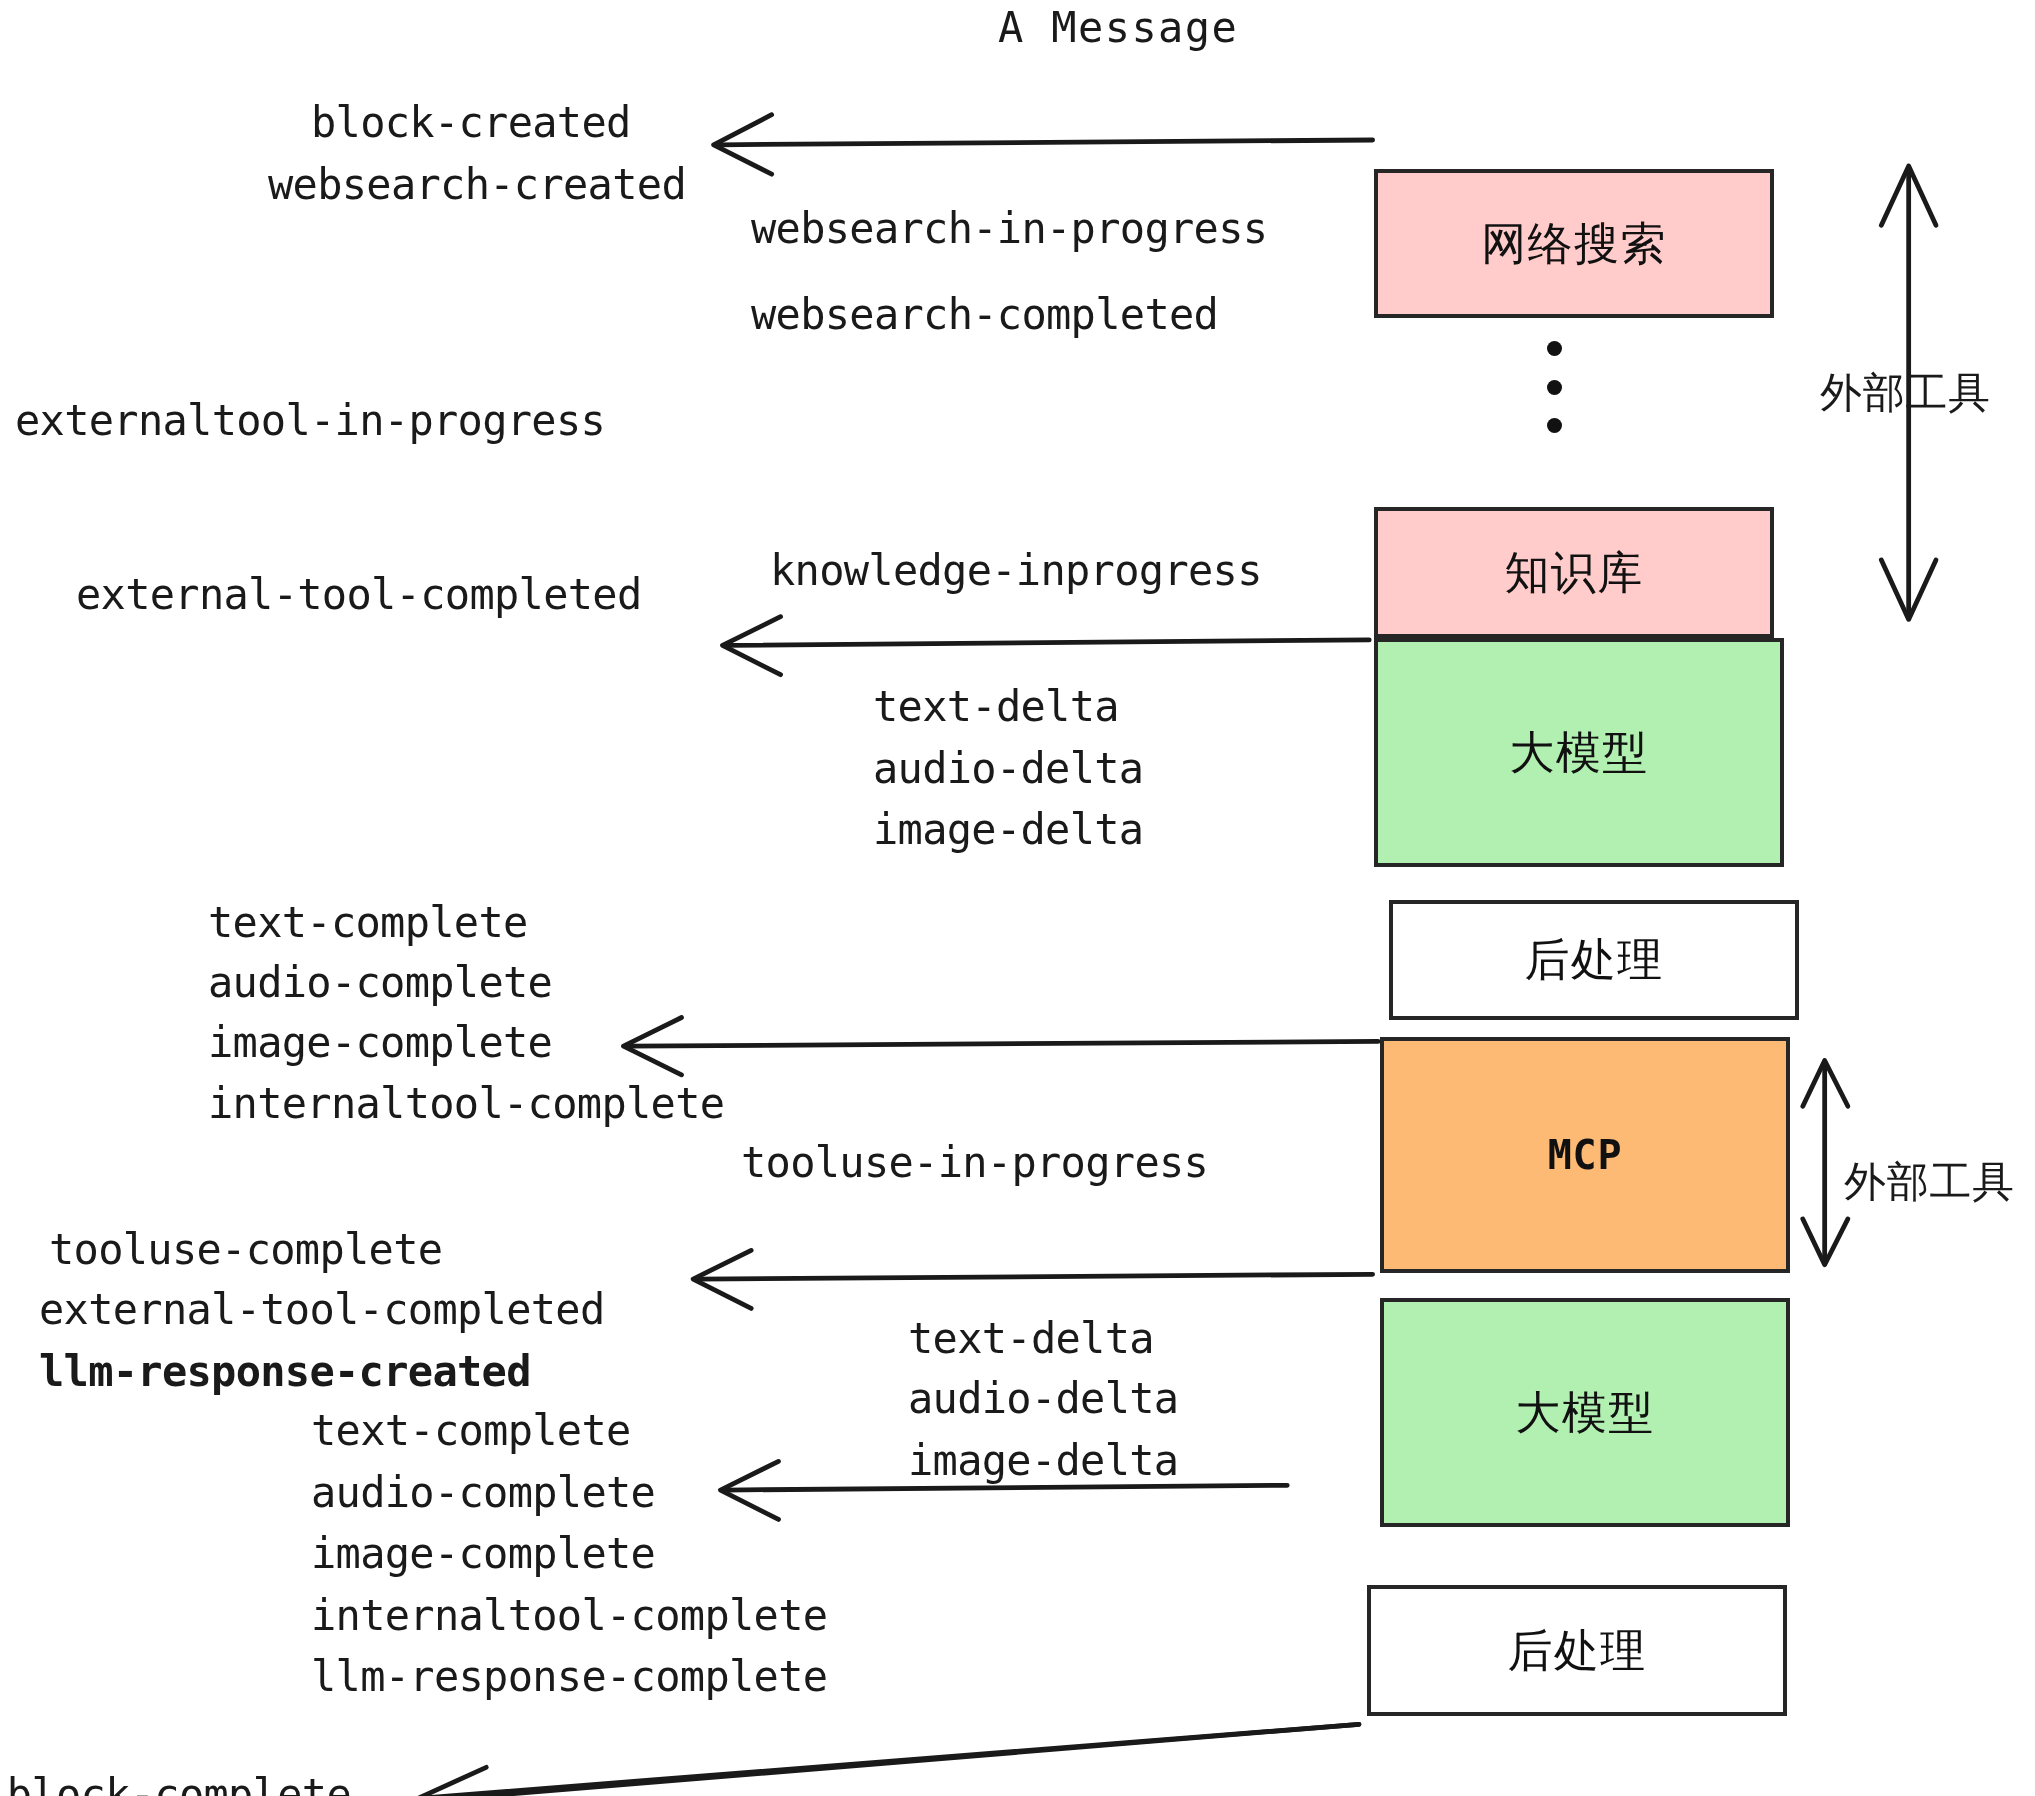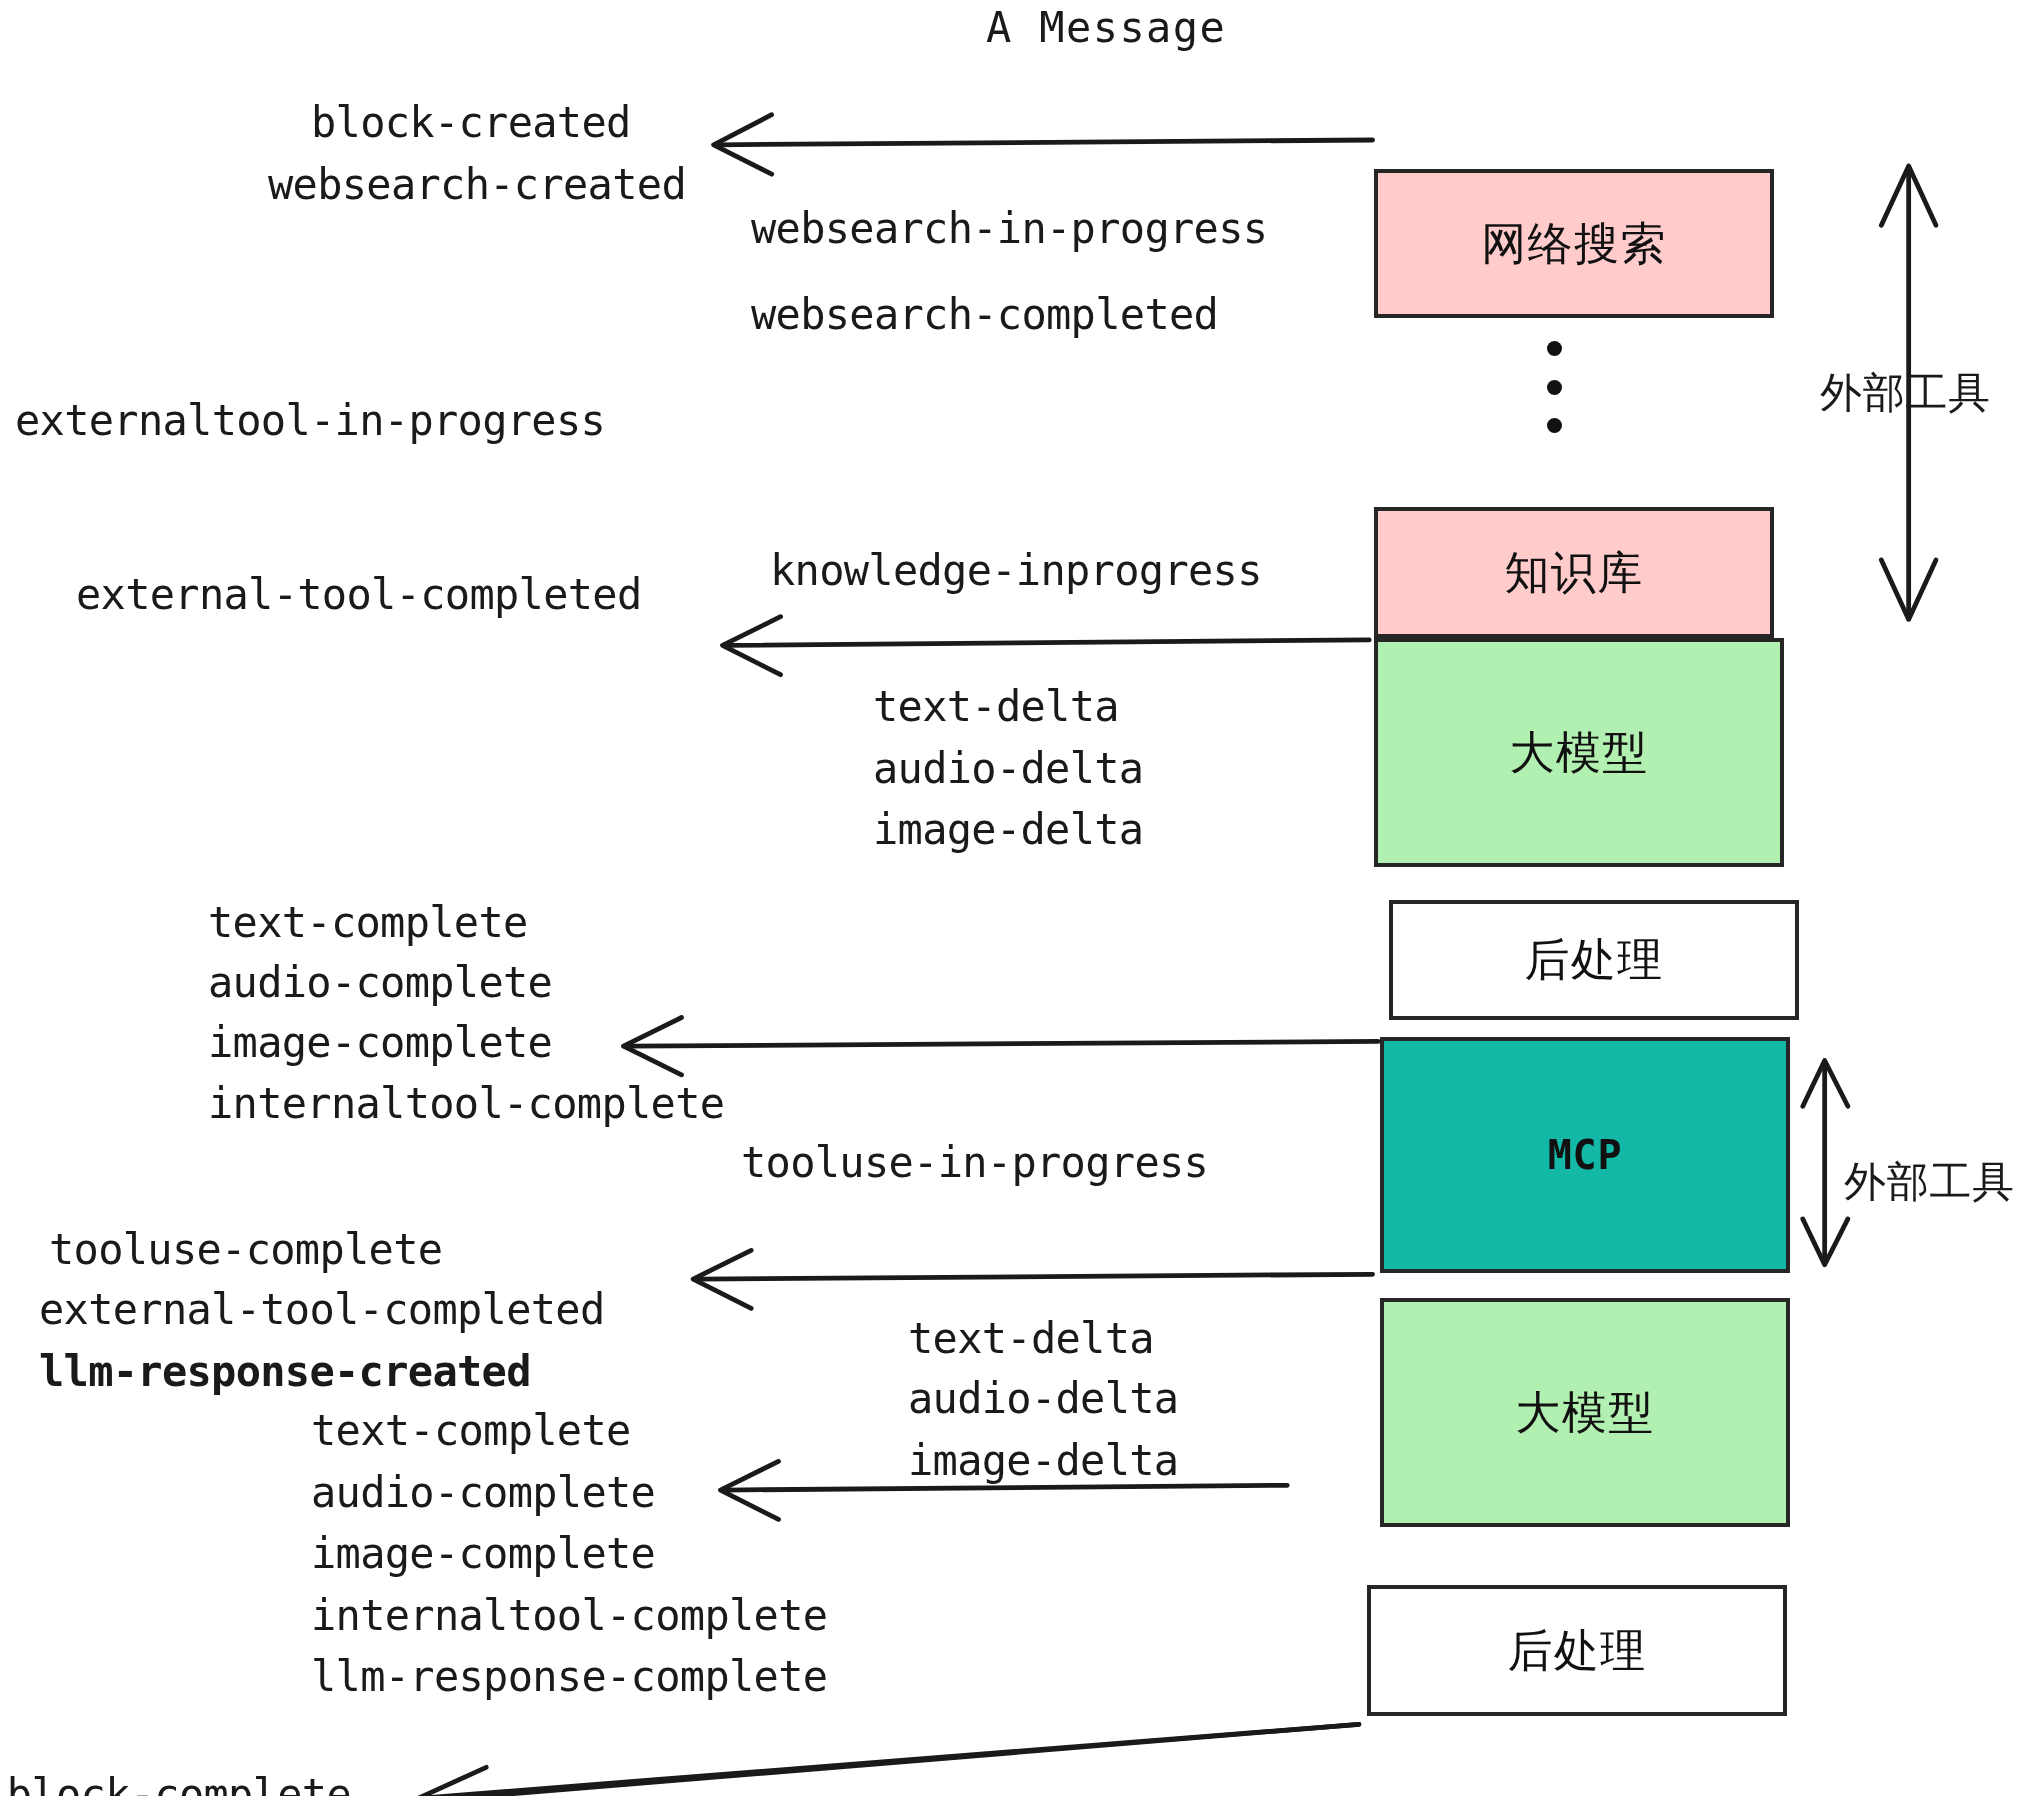--- a/index.html
+++ b/index.html
@@ -25,20 +25,21 @@
     letter-spacing: -0.7px;
   }
   .title {
     position: absolute;
     white-space: nowrap;
     color: #1a1a1a;
     font-family: "DejaVu Sans Mono", "Liberation Mono", monospace;
     font-size: 42px;
     line-height: 1;
     letter-spacing: 1.4px;
+    margin-left: 12px;
   }
   .node {
     position: absolute;
     box-sizing: border-box;
     border: 4.8px solid #262626;
     display: flex;
     align-items: center;
     justify-content: center;
     color: #111111;
     font-family: "DejaVu Sans", "Liberation Sans", sans-serif;
@@ -168,21 +169,21 @@
     <span></span>
     <span></span>
   </div>
 
   <div class="node" style="left:1363px; top:507px; width:400px; height:131px; background:#FFCCCB;">知识库</div>
 
   <div class="node" style="left:1363px; top:638px; width:410px; height:229px; background:#B2F0B2;">大模型</div>
 
   <div class="node" style="left:1378px; top:900px; width:410px; height:120px; background:#FFFFFF;">后处理</div>
 
-  <div class="node mcp-node" style="left:1369px; top:1037px; width:410px; height:236px; background:#14b8a6;">MCP</div>
+  <div class="node mcp-node" style="left:1369px; top:1037px; width:410px; height:236px; background:#fdba74;">MCP</div>
 
   <div class="node" style="left:1369px; top:1298px; width:410px; height:229px; background:#B2F0B2;">大模型</div>
 
   <div class="node" style="left:1356px; top:1585px; width:420px; height:131px; background:#FFFFFF;">后处理</div>
 
   <div class="sidelabel" style="left:1820px; top:341px;">外部工具</div>
 
   <div class="sidelabel" style="left:1844px; top:1130px;">外部工具</div>
 
 </div>

